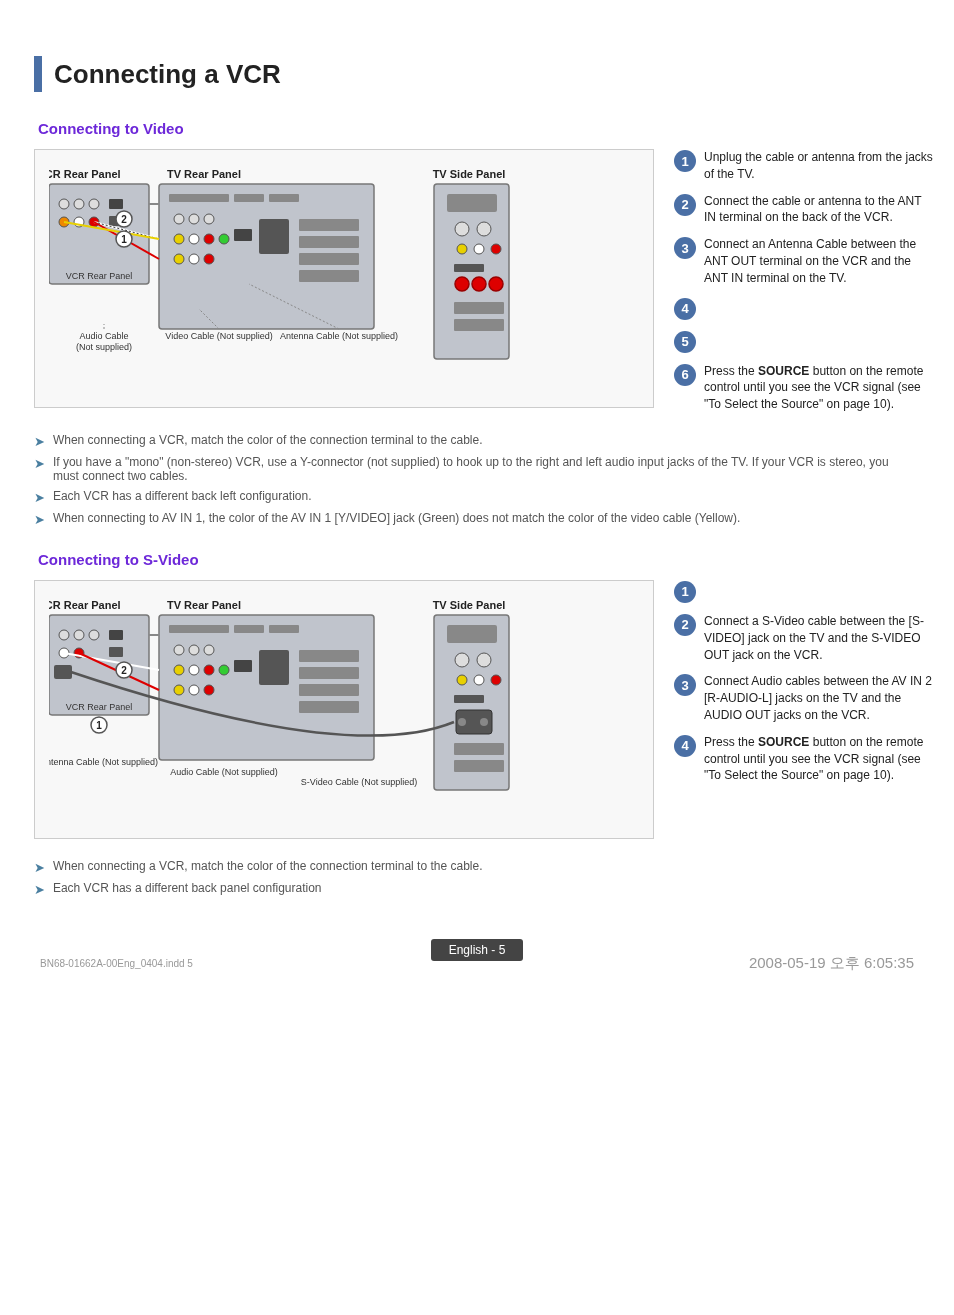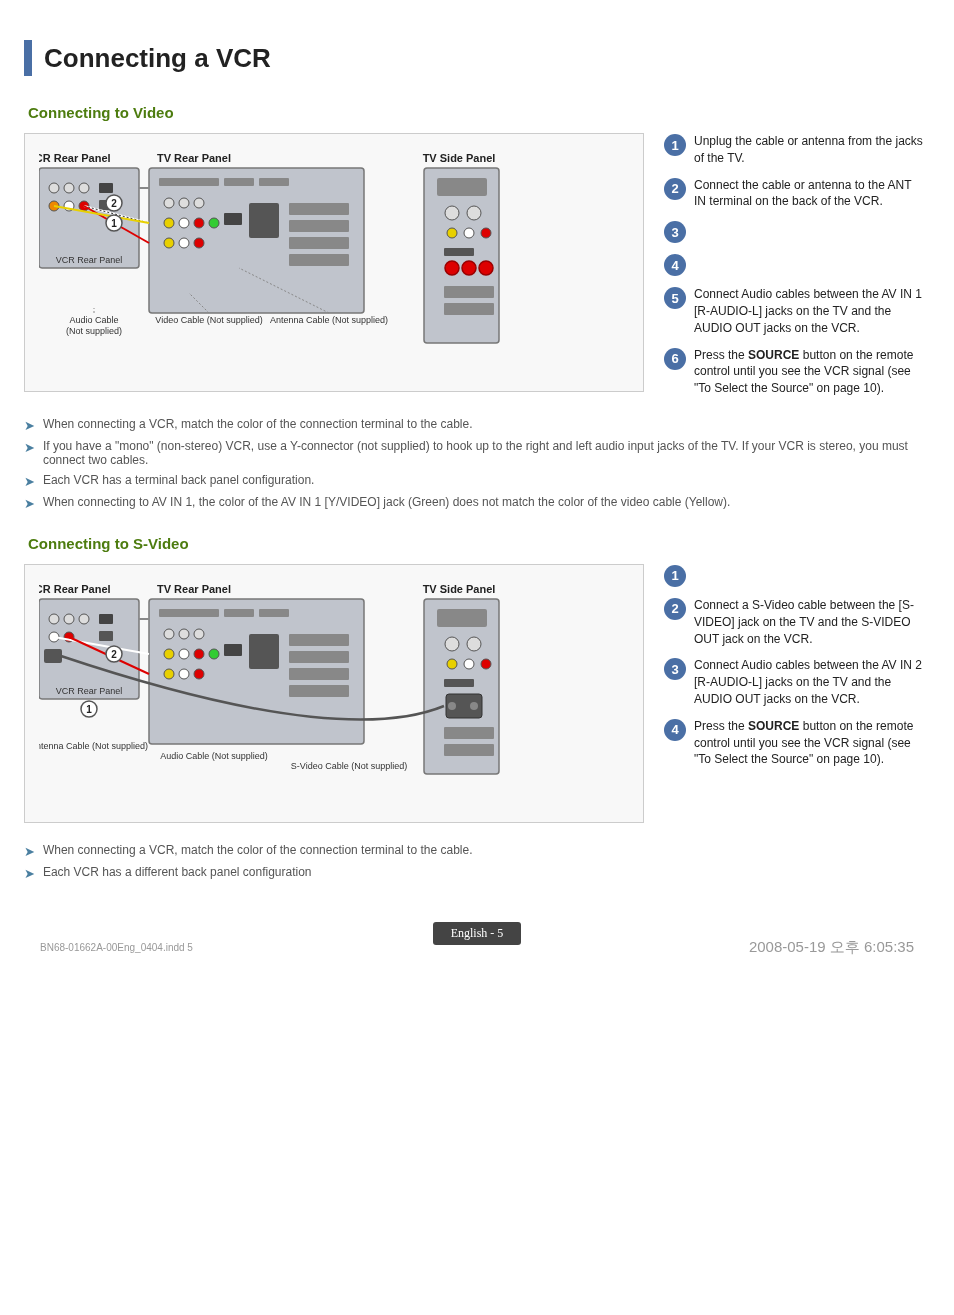--- a/index.html
+++ b/index.html
@@ -6,22 +6,23 @@
     body {
       font-family: Arial, sans-serif;
       background: #fff;
       color: #222;
       width: 954px;
       min-height: 1315px;
       position: relative;
       font-size: 13px;
     }
     .page {
-      padding: 30px 40px 60px 24px;
+      padding: 30px 40px 60px 34px;
       position: relative;
+      margin-top: 16px;
     }
     
     .page-title-bar {
       display: flex;
       align-items: center;
       margin-bottom: 28px;
       margin-top: 10px;
     }
     .page-title-accent {
       width: 8px;
@@ -30,21 +31,21 @@
       margin-right: 12px;
       flex-shrink: 0;
     }
     .page-title {
       font-size: 26px;
       font-weight: bold;
       color: #222;
     }
     
     .section-title {
-      color: #4d7c0f;
+      color: #6d28d9;
       font-size: 15px;
       font-weight: bold;
       margin-bottom: 12px;
       margin-left: 4px;
     }
     
     .diagram-box {
       border: 1px solid #ccc;
       background: #f8f8f8;
       padding: 14px 14px 10px 14px;
@@ -101,21 +102,20 @@
     }
     
     .page-footer {
       position: absolute;
       bottom: 20px;
       left: 0;
       right: 0;
       display: flex;
       justify-content: center;
       align-items: center;
-      font-family: Liberation Serif, serif;
     }
     .footer-badge {
       background: #444;
       color: #fff;
       font-size: 12px;
       padding: 4px 18px;
       border-radius: 3px;
     }
     .footer-doc {
       position: absolute;
@@ -253,50 +253,50 @@
           <div class="step-text">Unplug the cable or antenna from the jacks of the TV.</div>
         </div>
 
         <div class="step-item">
           <div class="step-num-circle">2</div>
           <div class="step-text">Connect the cable or antenna to the ANT IN terminal on the back of the VCR.</div>
         </div>
 
         <div class="step-item">
           <div class="step-num-circle">3</div>
+          <div class="step-text">Connect an Antenna Cable between the ANT OUT terminal on the VCR and the ANT IN terminal on the TV.</div>
         </div>
 
         <div class="step-item">
           <div class="step-num-circle">4</div>
         </div>
 
         <div class="step-item">
           <div class="step-num-circle">5</div>
-          <div class="step-text">Connect Audio cables between the AV IN 1 [R-AUDIO-L] jacks on the TV and the AUDIO OUT jacks on the VCR.</div>
         </div>
 
         <div class="step-item">
           <div class="step-num-circle">6</div>
           <div class="step-text">Press the <strong>SOURCE</strong> button on the remote control until you see the VCR signal (see "To Select the Source" on page 10).</div>
         </div>
       </div>
     </div>
 
     <div class="notes-section">
       <div class="note-item">
         <span class="note-arrow">➤</span>
         <span>When connecting a VCR, match the color of the connection terminal to the cable.</span>
       </div>
       <div class="note-item">
         <span class="note-arrow">➤</span>
         <span>If you have a "mono" (non-stereo) VCR, use a Y-connector (not supplied) to hook up to the right and left audio input jacks of the TV. If your VCR is stereo, you must connect two cables.</span>
       </div>
       <div class="note-item">
         <span class="note-arrow">➤</span>
-        <span>Each VCR has a terminal back panel configuration.</span>
+        <span>Each VCR has a different back left configuration.</span>
       </div>
       <div class="note-item">
         <span class="note-arrow">➤</span>
         <span>When connecting to AV IN 1, the color of the AV IN 1 [Y/VIDEO] jack (Green) does not match the color of the video cable (Yellow).</span>
       </div>
     </div>
   </div>
 
   <div>
     <div class="section-title">Connecting to S-Video</div>

